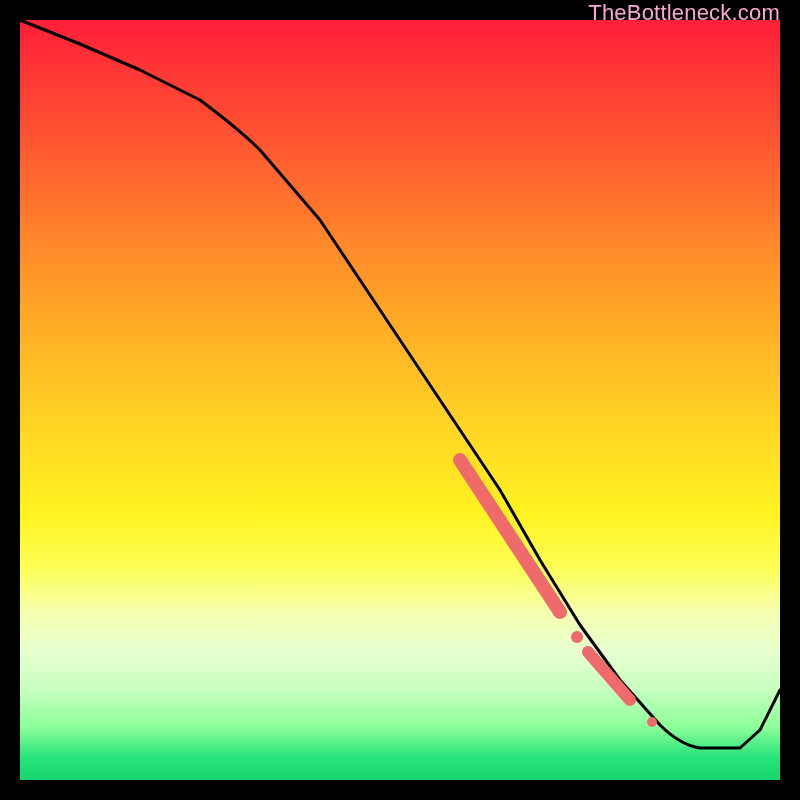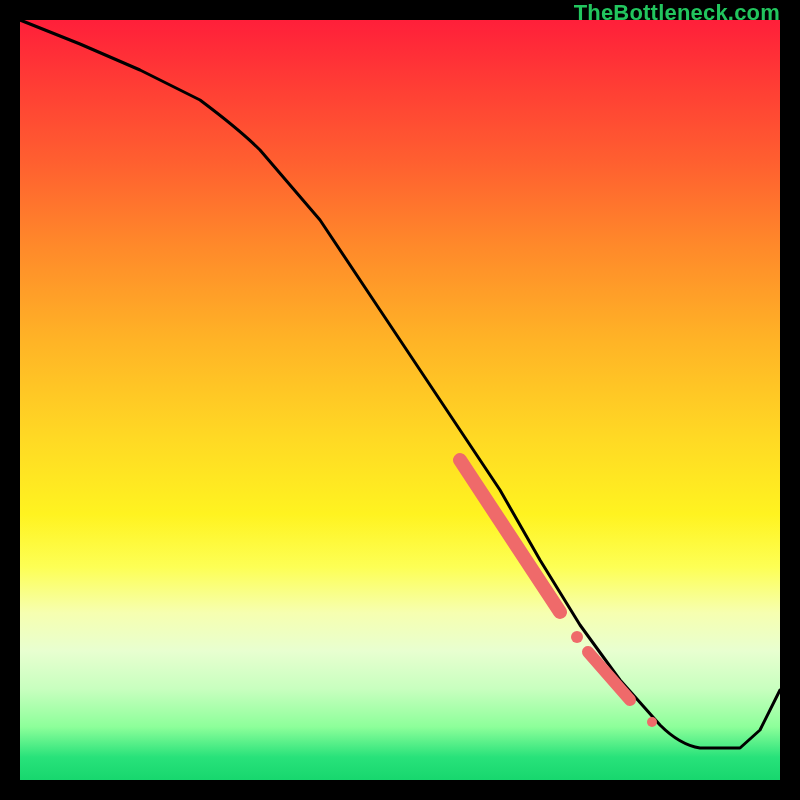--- a/index.html
+++ b/index.html
@@ -40,23 +40,23 @@
       #8dff9a 93%,
       #28e27a 97%,
       #17d76e 100%
     );
   }
   .watermark {
     position: absolute;
     top: 0px;
     right: 20px;
     font-size: 22px;
-    font-weight: 700;
+    font-weight: 400;
     letter-spacing: 0.2px;
-    color: #22c55e;
+    color: #f9a8d4;
     user-select: none;
     pointer-events: none;
   }
   svg.curve {
     position: absolute;
     left: 0;
     top: 0;
     width: 760px;
     height: 760px;
     overflow: visible;

